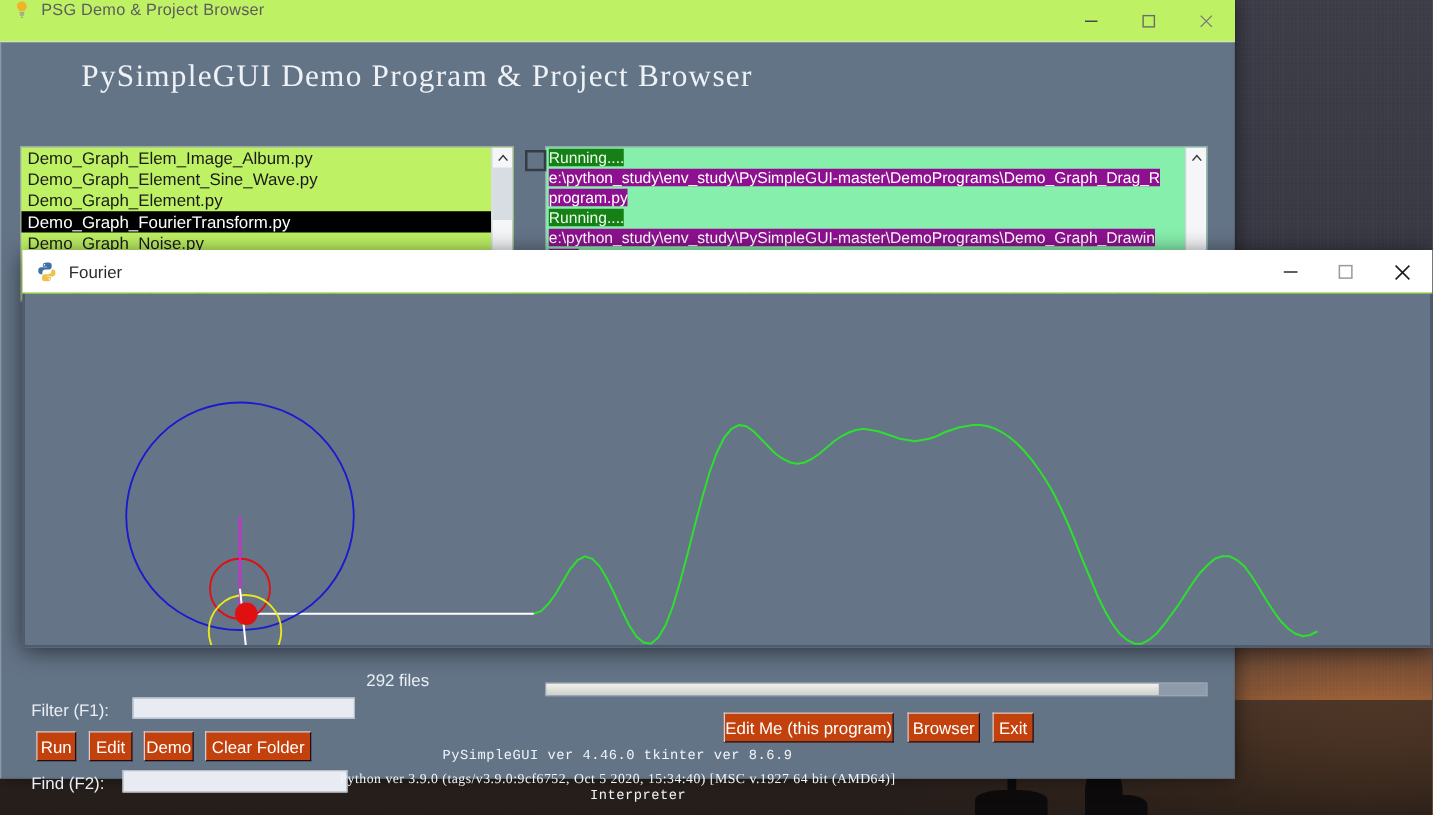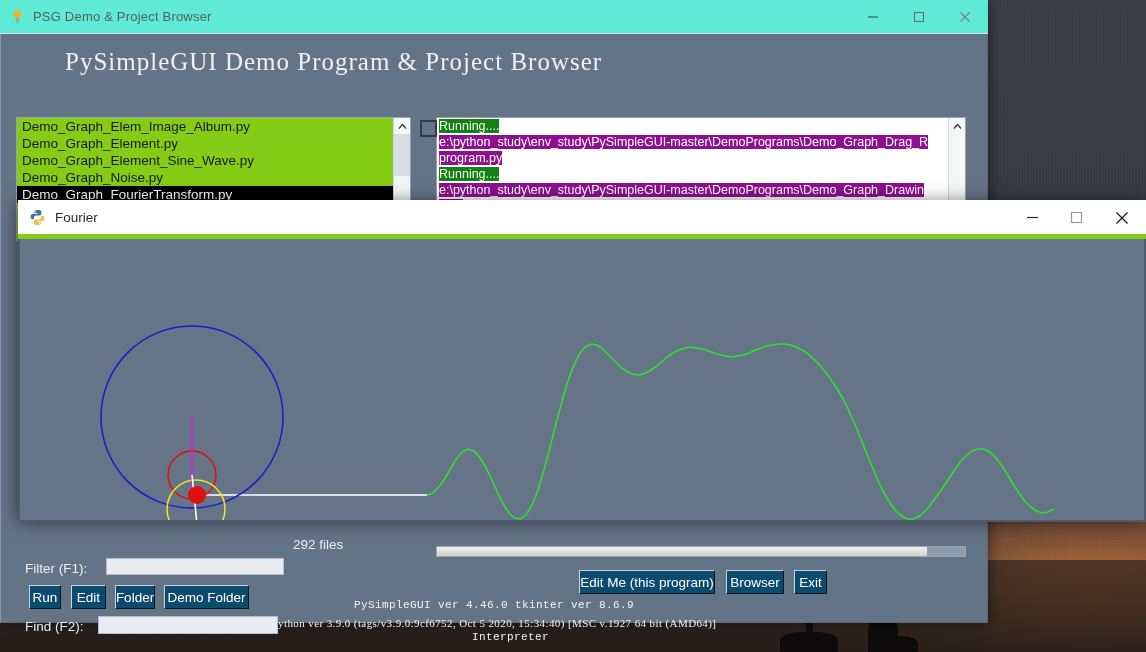--- a/index.html
+++ b/index.html
@@ -19,71 +19,71 @@
     background-image:
       repeating-linear-gradient(0deg, rgba(255,255,255,.035) 0 1px, rgba(0,0,0,0) 1px 2px),
       repeating-linear-gradient(90deg, rgba(255,255,255,.03) 0 1px, rgba(0,0,0,0) 1px 3px);}
   #desktop .ground{position:absolute;left:0;right:0;top:560px;bottom:0;
       background:linear-gradient(180deg, rgba(52,40,34,.75) 0%, rgba(36,28,24,.95) 100%);}
   .silhouette{position:absolute;background:#0d0b0b;}
 
   
   #main-window{position:absolute;left:0;top:0;width:988px;height:622px;
       box-shadow:0 0 14px rgba(0,0,0,.55);}
-  .win-titlebar{height:33px;background:#5eead4;display:flex;align-items:center;
+  .win-titlebar{height:33px;background:#bef264;display:flex;
       border-bottom:1px solid #dcdcdc;}
   .win-title-text{font-size:13px;color:#5d5d5d;padding-left:8px;letter-spacing:.2px;}
   .win-ctrls{margin-left:auto;display:flex;height:33px;}
   .win-ctrl{width:46px;height:33px;display:flex;align-items:center;justify-content:center;
       color:#4a4a4a;font-size:13px;}
   .win-ctrl svg{display:block;}
   .psg-body{background:#647487;height:589px;position:relative;
       border-left:1px solid #8c99a9;border-right:1px solid #5a687a;border-bottom:1px solid #5a687a;
       box-sizing:border-box;}
   .psg-heading{font-family:"Liberation Serif",serif;font-size:25px;color:#eef2f6;
       padding:14px 0 10px 16px;letter-spacing:1px;margin-left:48px;}
 
   
   .listbox{position:absolute;left:15px;top:83px;width:395px;height:124px;
-      background:#84cc16;border:1px solid #98a2ae;box-sizing:border-box;overflow:hidden;}
+      background:#bef264;border:1px solid #98a2ae;box-sizing:border-box;overflow:hidden;}
   .listbox .rows{position:absolute;left:0;top:0;right:17px;}
   .lrow{font-size:13.5px;color:#1a1a1a;height:17px;line-height:17px;padding-left:5px;white-space:nowrap;}
   .lrow.sel{background:#000;color:#fff;}
   .vscroll{position:absolute;top:0;right:0;width:16px;bottom:0;background:#f4f6f8;border-left:1px solid #cfd5dc;}
   .vscroll .arrow{height:16px;display:flex;align-items:center;justify-content:center;color:#3b3b3b;font-size:9px;}
   .vscroll .thumb{position:absolute;left:0;right:0;background:#d8dde3;}
 
   
   .outbox{position:absolute;left:435px;top:83px;width:530px;height:124px;
-      background:#ffffff;border:1px solid #98a2ae;box-sizing:border-box;overflow:hidden;}
+      background:#86efac;border:1px solid #98a2ae;box-sizing:border-box;overflow:hidden;}
   .outbox .rows{position:absolute;left:0;top:0;right:17px;}
   .oline{font-size:12.5px;line-height:16px;height:16px;white-space:nowrap;padding-left:2px;}
   .oline .run{background:#168016;color:#e9ffe9;}
   .oline .path{background:#8e1090;color:#ffffff;}
   .sb-corner{position:absolute;left:419px;top:86px;width:13px;height:13px;
       border:2px solid #353c46;background:#647487;}
 
   .hscroll{position:absolute;left:435px;top:512px;width:530px;height:11px;
       background:#8e9bab;border:1px solid #9aa6b4;box-sizing:border-box;}
   .hscroll .hthumb{position:absolute;left:0;top:0;bottom:0;width:490px;
       background:linear-gradient(180deg,#f2f2ec,#cdd0cb);}
 
   
   .lbl{position:absolute;font-size:13.5px;color:#e9eef4;}
   .fld{position:absolute;background:#e8ecf2;border:1px solid #b7bec8;box-sizing:border-box;}
-  .btn{position:absolute;background:#0c4a6e;color:#ffffff;font-size:13.5px;
+  .btn{position:absolute;background:#c2410c;color:#ffffff;font-size:13.5px;
       border:1px solid #c9d2dd;border-right-color:#0d1426;border-bottom-color:#0d1426;
       display:flex;align-items:center;justify-content:center;box-sizing:border-box;}
   .verline{position:absolute;left:0;right:0;text-align:center;
       font-family:"Liberation Mono",monospace;font-size:11px;color:#f0f4f8;letter-spacing:.4px;}
 
   
   #fourier-window{position:absolute;left:18px;top:200px;width:1128px;height:318px;
       box-shadow:0 3px 18px rgba(0,0,0,.6);}
-  .f-titlebar{height:34px;background:#fff;display:flex;align-items:center;border-bottom:5px solid #84cc16;}
+  .f-titlebar{height:34px;background:#fff;display:flex;align-items:center;border-bottom:1px solid #84cc16;}
   .f-title-text{font-size:13.5px;color:#2b2b2b;padding-left:9px;}
   .pylogo{width:17px;height:17px;margin-left:11px;position:relative;}
   .f-canvas{position:relative;height:283px;background:#667487;
       border-left:2px solid #4d5b6e;border-right:2px solid #4d5b6e;border-bottom:2px solid #4d5b6e;
       box-sizing:border-box;overflow:hidden;}
 </style>
 </head>
 <body>
 
 <div id="desktop">
@@ -127,24 +127,24 @@
     </div>
   </div>
 
   <div class="psg-body">
 
     <div class="psg-heading">PySimpleGUI Demo Program &amp; Project Browser</div>
 
     <div class="listbox">
       <div class="rows" id="file-rows">
           <div class="lrow">Demo_Graph_Elem_Image_Album.py</div>
+          <div class="lrow">Demo_Graph_Element_Sine_Wave.py</div>
           <div class="lrow">Demo_Graph_Element.py</div>
-          <div class="lrow">Demo_Graph_Element_Sine_Wave.py</div>
+          <div class="lrow sel">Demo_Graph_FourierTransform.py</div>
           <div class="lrow">Demo_Graph_Noise.py</div>
-          <div class="lrow sel">Demo_Graph_FourierTransform.py</div>
           <div class="lrow">Demo_Graph_pymunk_2D_Graphics.py</div>
           <div class="lrow">Demo_Graph_pymunk_Desktop_Balls.py</div>
         </div>
       <div class="vscroll">
         <div class="arrow">
           <svg width="9" height="7" viewBox="0 0 9 7">
               <polyline points="1,5.5 4.5,1.5 8,5.5" fill="none" stroke="#333" stroke-width="1.2"></polyline>
             </svg>
         </div>
         <div class="thumb" style="top:16px;height:42px;"></div>
@@ -175,22 +175,22 @@
     <div class="hscroll">
       <div class="hthumb"></div>
     </div>
 
     <span class="lbl" style="left:24px;top:527px;">Filter (F1):</span>
     <input class="fld" style="left: 105px; top: 524px; width: 178px; height: 17px; font-size: 12px; padding: 0px 3px; outline: none;" value="">
     <span class="lbl" style="left:292px;top:503px;">292 files</span>
 
     <div class="btn" style="left:28px;top:551px;width:32px;height:24px;">Run</div>
     <div class="btn" style="left:70px;top:551px;width:35px;height:24px;">Edit</div>
-    <div class="btn" style="left:114px;top:551px;width:40px;height:24px;">Folder</div>
-    <div class="btn" style="left:163px;top:551px;width:85px;height:24px;">Demo Folder</div>
+    <div class="btn" style="left:114px;top:551px;width:40px;height:24px;">Demo</div>
+    <div class="btn" style="left:163px;top:551px;width:85px;height:24px;">Clear Folder</div>
 
     <span class="lbl" style="left:24px;top:585px;text-align:center;">Find (F2):</span>
     <input class="fld" style="left: 97px; top: 582px; width: 180px; height: 18px; font-size: 12px; padding: 0px 3px; outline: none;" value="">
 
     <div class="btn" style="left:578px;top:536px;width:136px;height:24px;">Edit Me (this program)</div>
     <div class="btn" style="left:725px;top:536px;width:58px;height:24px;">Browser</div>
     <div class="btn" style="left:793px;top:536px;width:33px;height:24px;">Exit</div>
 
     <div class="verline" style="top:565px;">PySimpleGUI ver 4.46.0   tkinter ver 8.6.9</div>
     <div class="verline" style="top:583px;font-family:Liberation Serif, serif;">Python ver 3.9.0 (tags/v3.9.0:9cf6752, Oct  5 2020, 15:34:40) [MSC v.1927 64 bit (AMD64)]</div>

